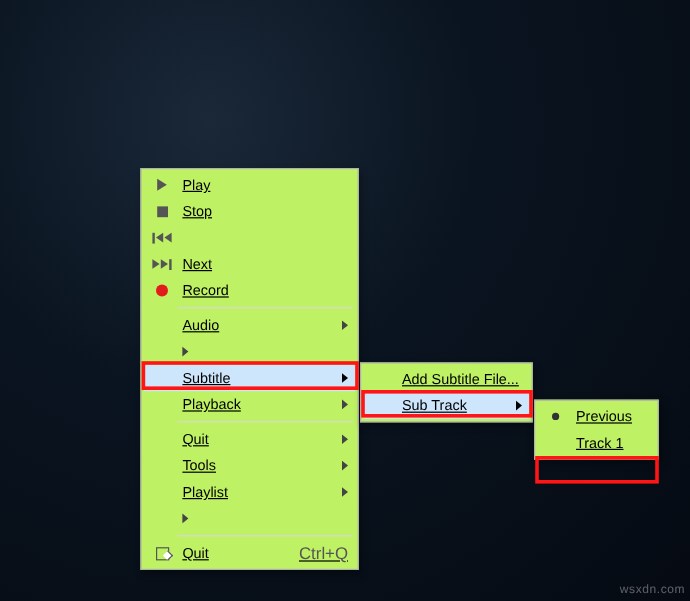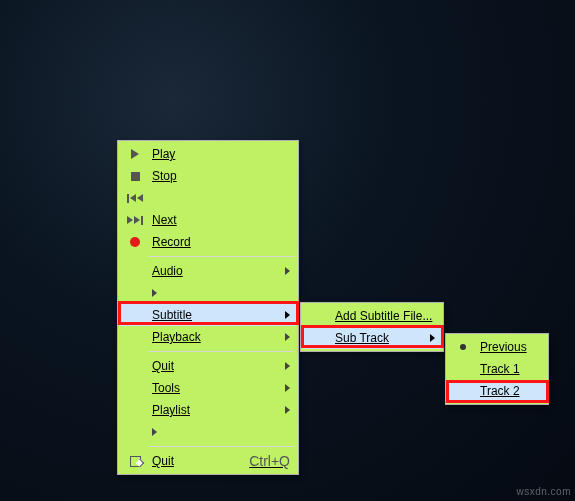--- a/index.html
+++ b/index.html
@@ -198,23 +198,19 @@
   <div class="item">
     <span class="iconcol">
         <span class="radio"></span>
       </span>
     <span class="label">Previous</span>
   </div>
   <div class="item">
     <span class="iconcol"></span>
     <span class="label">Track 1</span>
   </div>
-  <div class="item hover">
-    <span class="iconcol"></span>
-    <span class="label">Track 2</span>
-  </div>
 </div>
 
 <div class="hl-red hl1"></div>
 <div class="hl-red hl2"></div>
 <div class="hl-red hl3"></div>
 
 <div class="watermark">wsxdn.com</div>
 
 </body></html>

